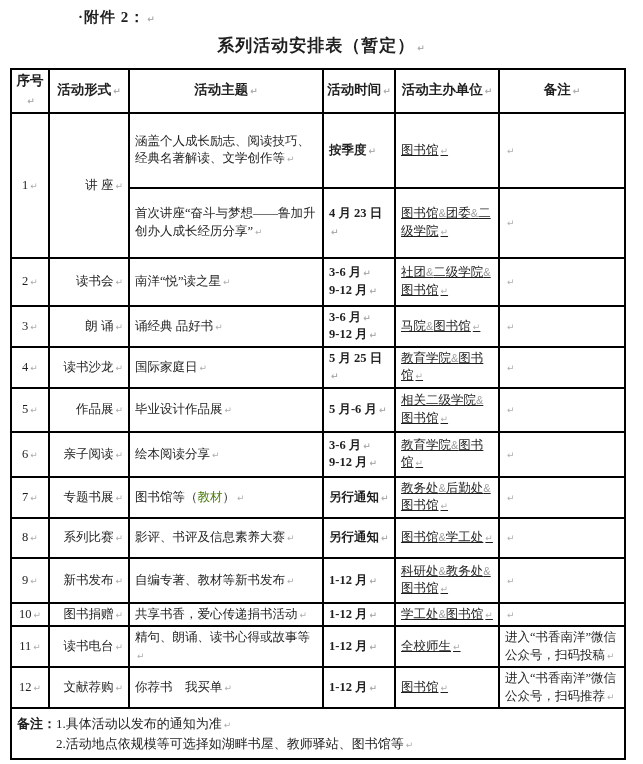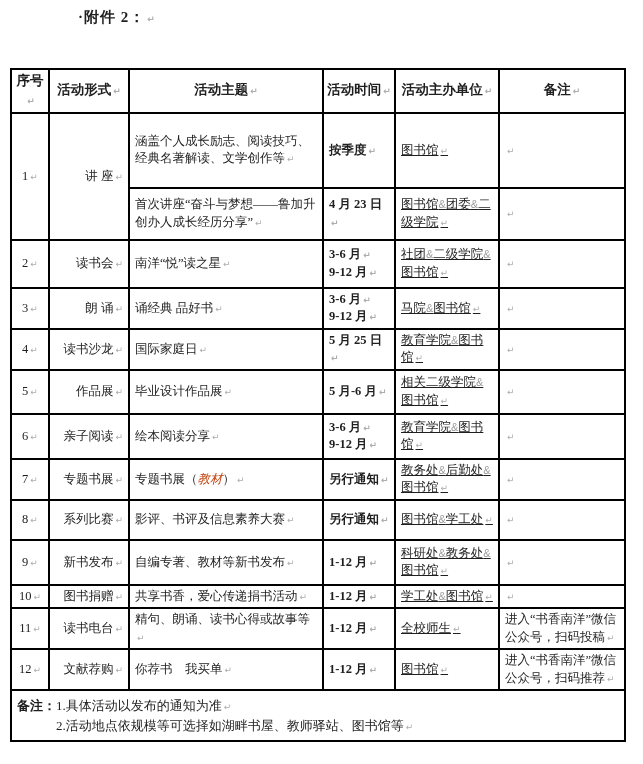--- a/index.html
+++ b/index.html
@@ -53,20 +53,21 @@
   .fn-label{white-space:nowrap;font-weight:bold;}
   .fn-lines{flex:1;}
 </style>
 </head>
 <body>
 
 <div class="page">
 
   <div class="attachment"><span>·附件 2：<span class="eol">↵</span></span></div>
 
+  <div class="doc-title"><span>系列活动安排表（暂定）<span class="eol">↵</span></span></div>
 
   <table class="sched">
     <colgroup>
       <col style="width:38px">
         <col style="width:80px">
         <col style="width:194px">
       <col style="width:72px">
         <col style="width:104px">
         <col style="width:126px">
     </colgroup>
@@ -82,21 +83,21 @@
     </tr>
 
     <tr style="height:75px">
       <td class="c-no" rowspan="2"><span>1<span class="eol">↵</span></span></td>
       <td class="c-form" rowspan="2"><span>讲 座<span class="eol">↵</span></span></td>
       <td class="c-theme"><span>涵盖个人成长励志、阅读技巧、经典名著解读、文学创作等<span class="eol">↵</span></span></td>
       <td class="c-time"><span>按季度<span class="eol">↵</span></span></td>
       <td class="c-org"><span>图书馆<span class="eol">↵</span></span></td>
       <td class="c-remark"><span><span class="eol">↵</span></span></td>
     </tr>
-    <tr style="height:52px">
+    <tr style="height:70px">
       <td class="c-theme"><span>首次讲座“奋斗与梦想——鲁加升创办人成长经历分享”<span class="eol">↵</span></span></td>
       <td class="c-time"><span>4 月 23 日<span class="eol">↵</span></span></td>
       <td class="c-org"><span>图书馆<span class="amp">&amp;</span>团委<span class="amp">&amp;</span>二级学院<span class="eol">↵</span></span></td>
       <td class="c-remark"><span><span class="eol">↵</span></span></td>
     </tr>
 
     <tr style="height:48px">
       <td class="c-no"><span>2<span class="eol">↵</span></span></td>
       <td class="c-form"><span>读书会<span class="eol">↵</span></span></td>
       <td class="c-theme"><span>南洋“悦”读之星<span class="eol">↵</span></span></td>
@@ -137,21 +138,21 @@
       <td class="c-form"><span>亲子阅读<span class="eol">↵</span></span></td>
       <td class="c-theme"><span>绘本阅读分享<span class="eol">↵</span></span></td>
       <td class="c-time"><span>3-6 月<span class="eol">↵</span><br>9-12 月<span class="eol">↵</span></span></td>
       <td class="c-org"><span>教育学院<span class="amp">&amp;</span>图书馆<span class="eol">↵</span></span></td>
       <td class="c-remark"><span><span class="eol">↵</span></span></td>
     </tr>
 
     <tr style="height:38px">
       <td class="c-no"><span>7<span class="eol">↵</span></span></td>
       <td class="c-form"><span>专题书展<span class="eol">↵</span></span></td>
-      <td class="c-theme"><span>专题书展（</span><span class="red" style="color: #c2410c; font-style: italic;">教材</span><span>）<span class="eol">↵</span></span></td>
+      <td class="c-theme"><span>图书馆等（</span><span class="red" style="color: #4d7c0f;">教材</span><span>）<span class="eol">↵</span></span></td>
       <td class="c-time"><span>另行通知<span class="eol">↵</span></span></td>
       <td class="c-org"><span>教务处<span class="amp">&amp;</span>后勤处<span class="amp">&amp;</span>图书馆<span class="eol">↵</span></span></td>
       <td class="c-remark"><span><span class="eol">↵</span></span></td>
     </tr>
 
     <tr style="height:40px">
       <td class="c-no"><span>8<span class="eol">↵</span></span></td>
       <td class="c-form"><span>系列比赛<span class="eol">↵</span></span></td>
       <td class="c-theme"><span>影评、书评及信息素养大赛<span class="eol">↵</span></span></td>
       <td class="c-time"><span>另行通知<span class="eol">↵</span></span></td>

